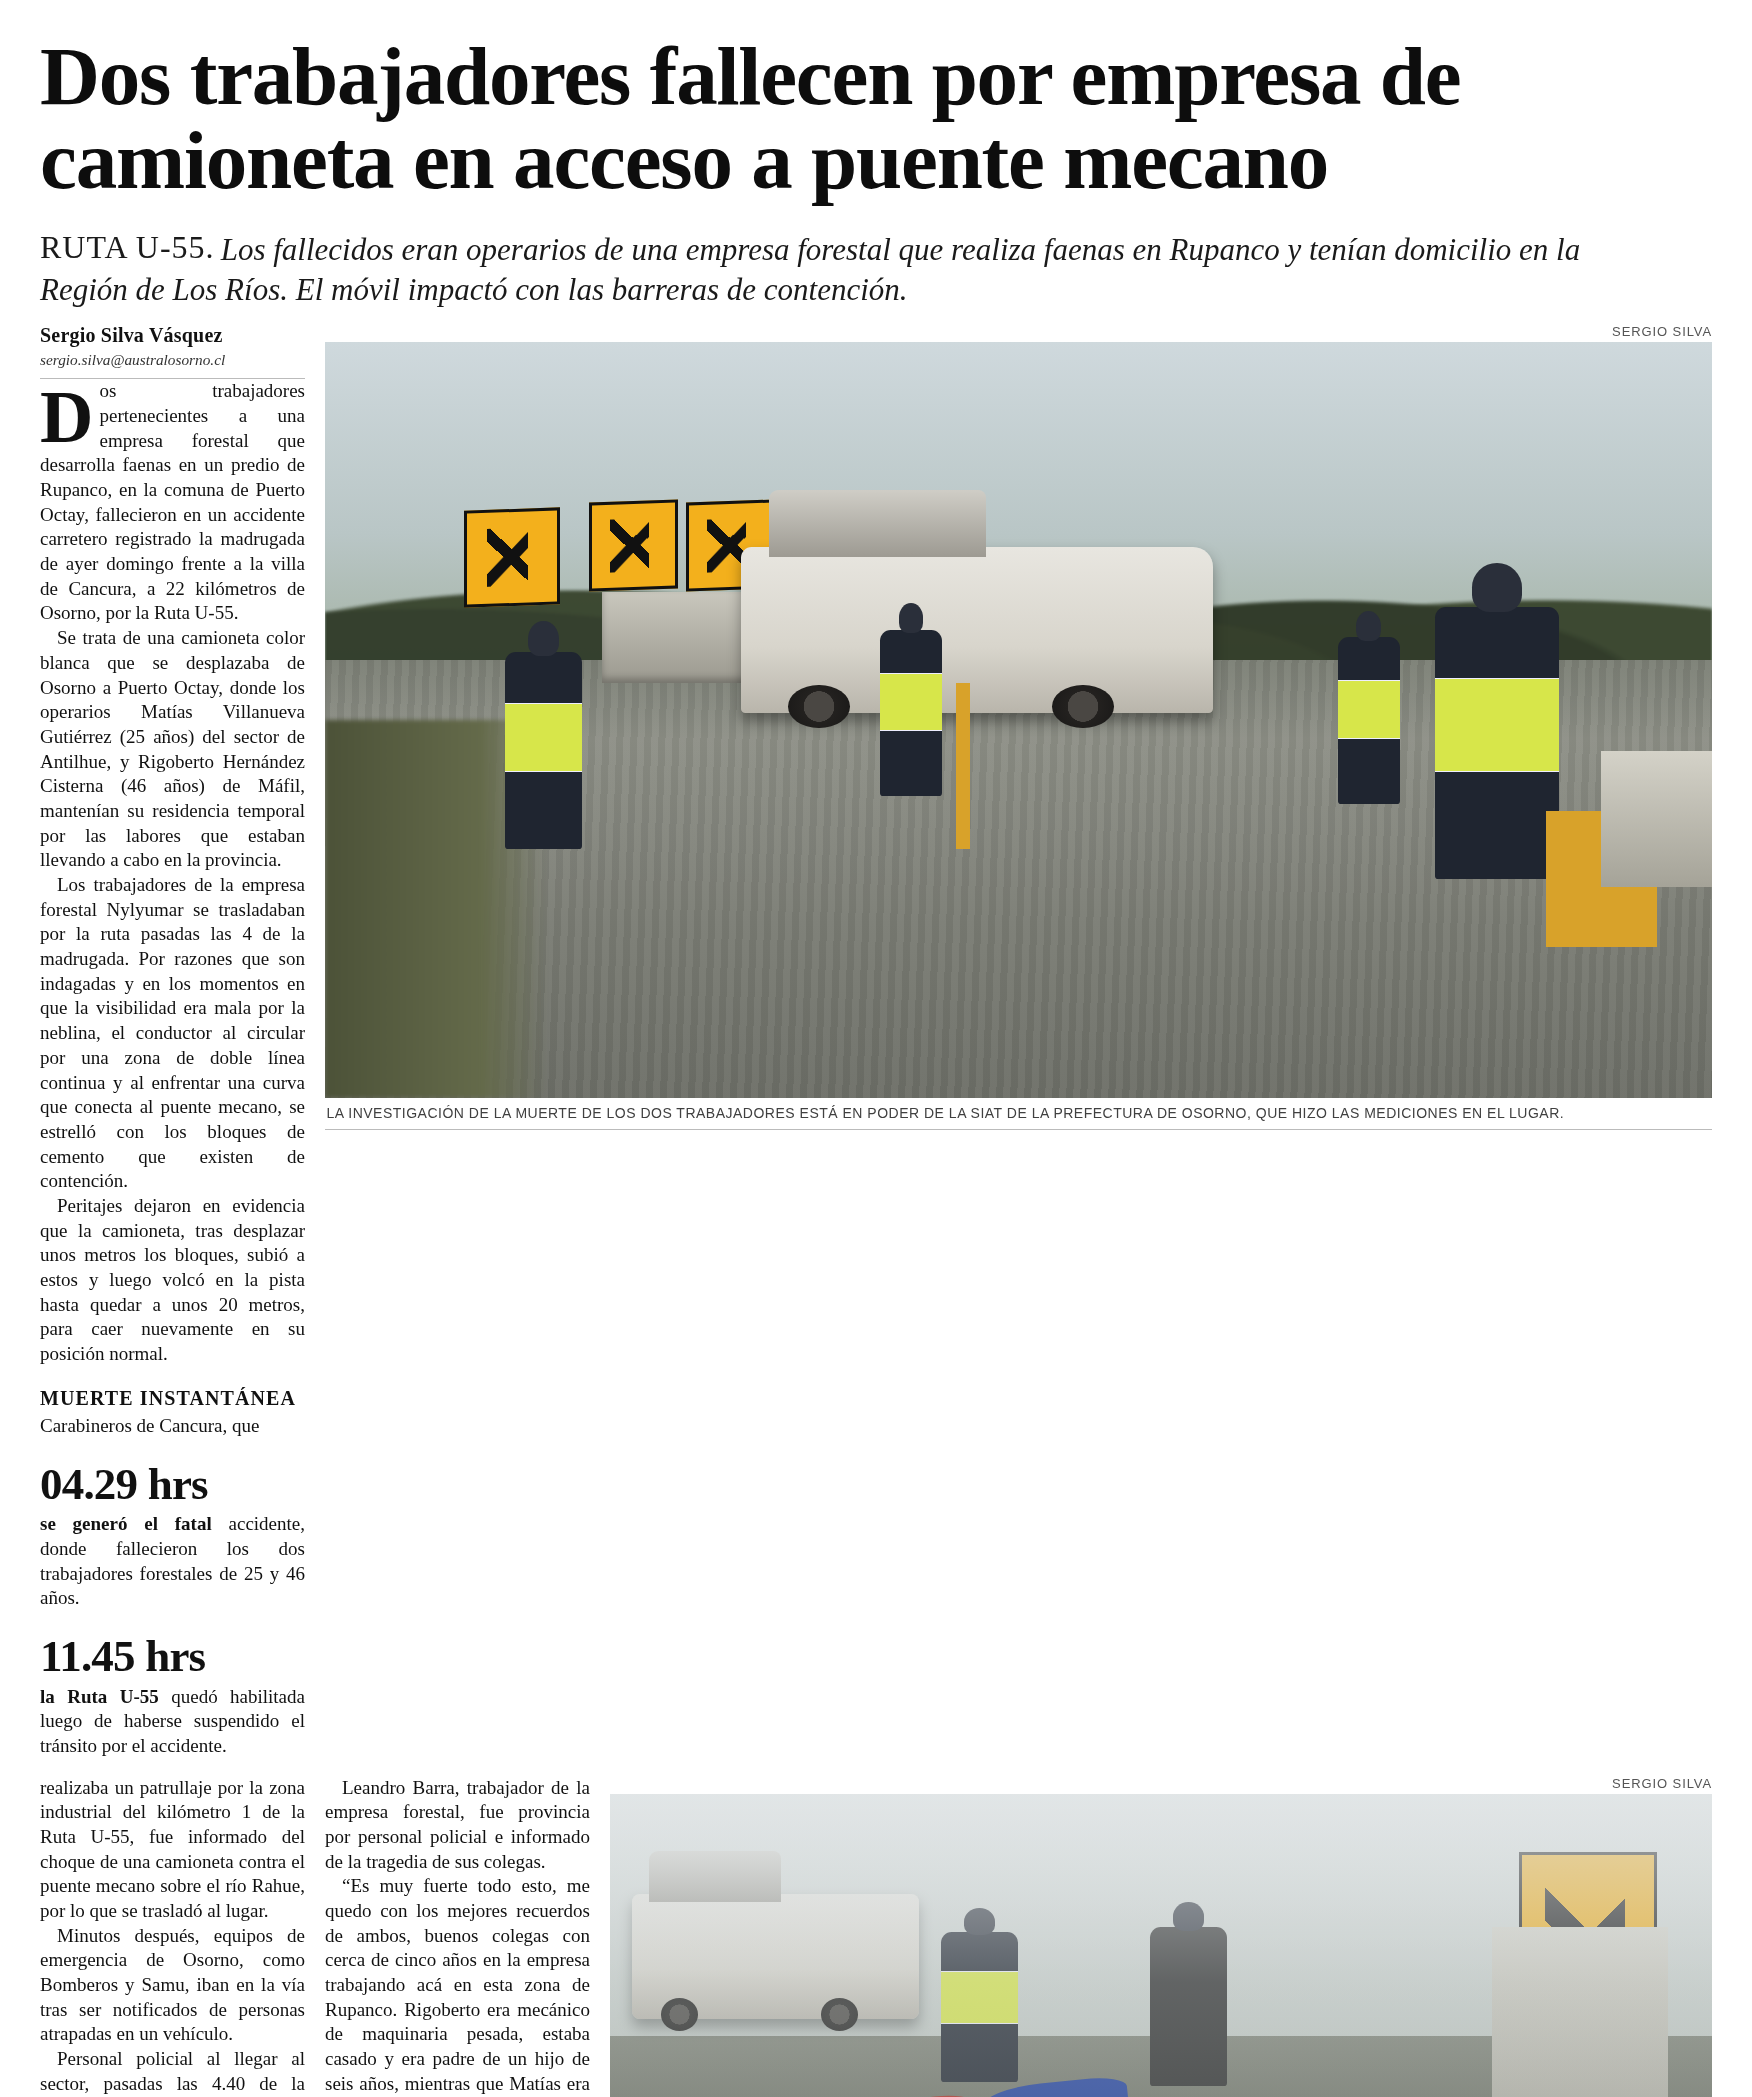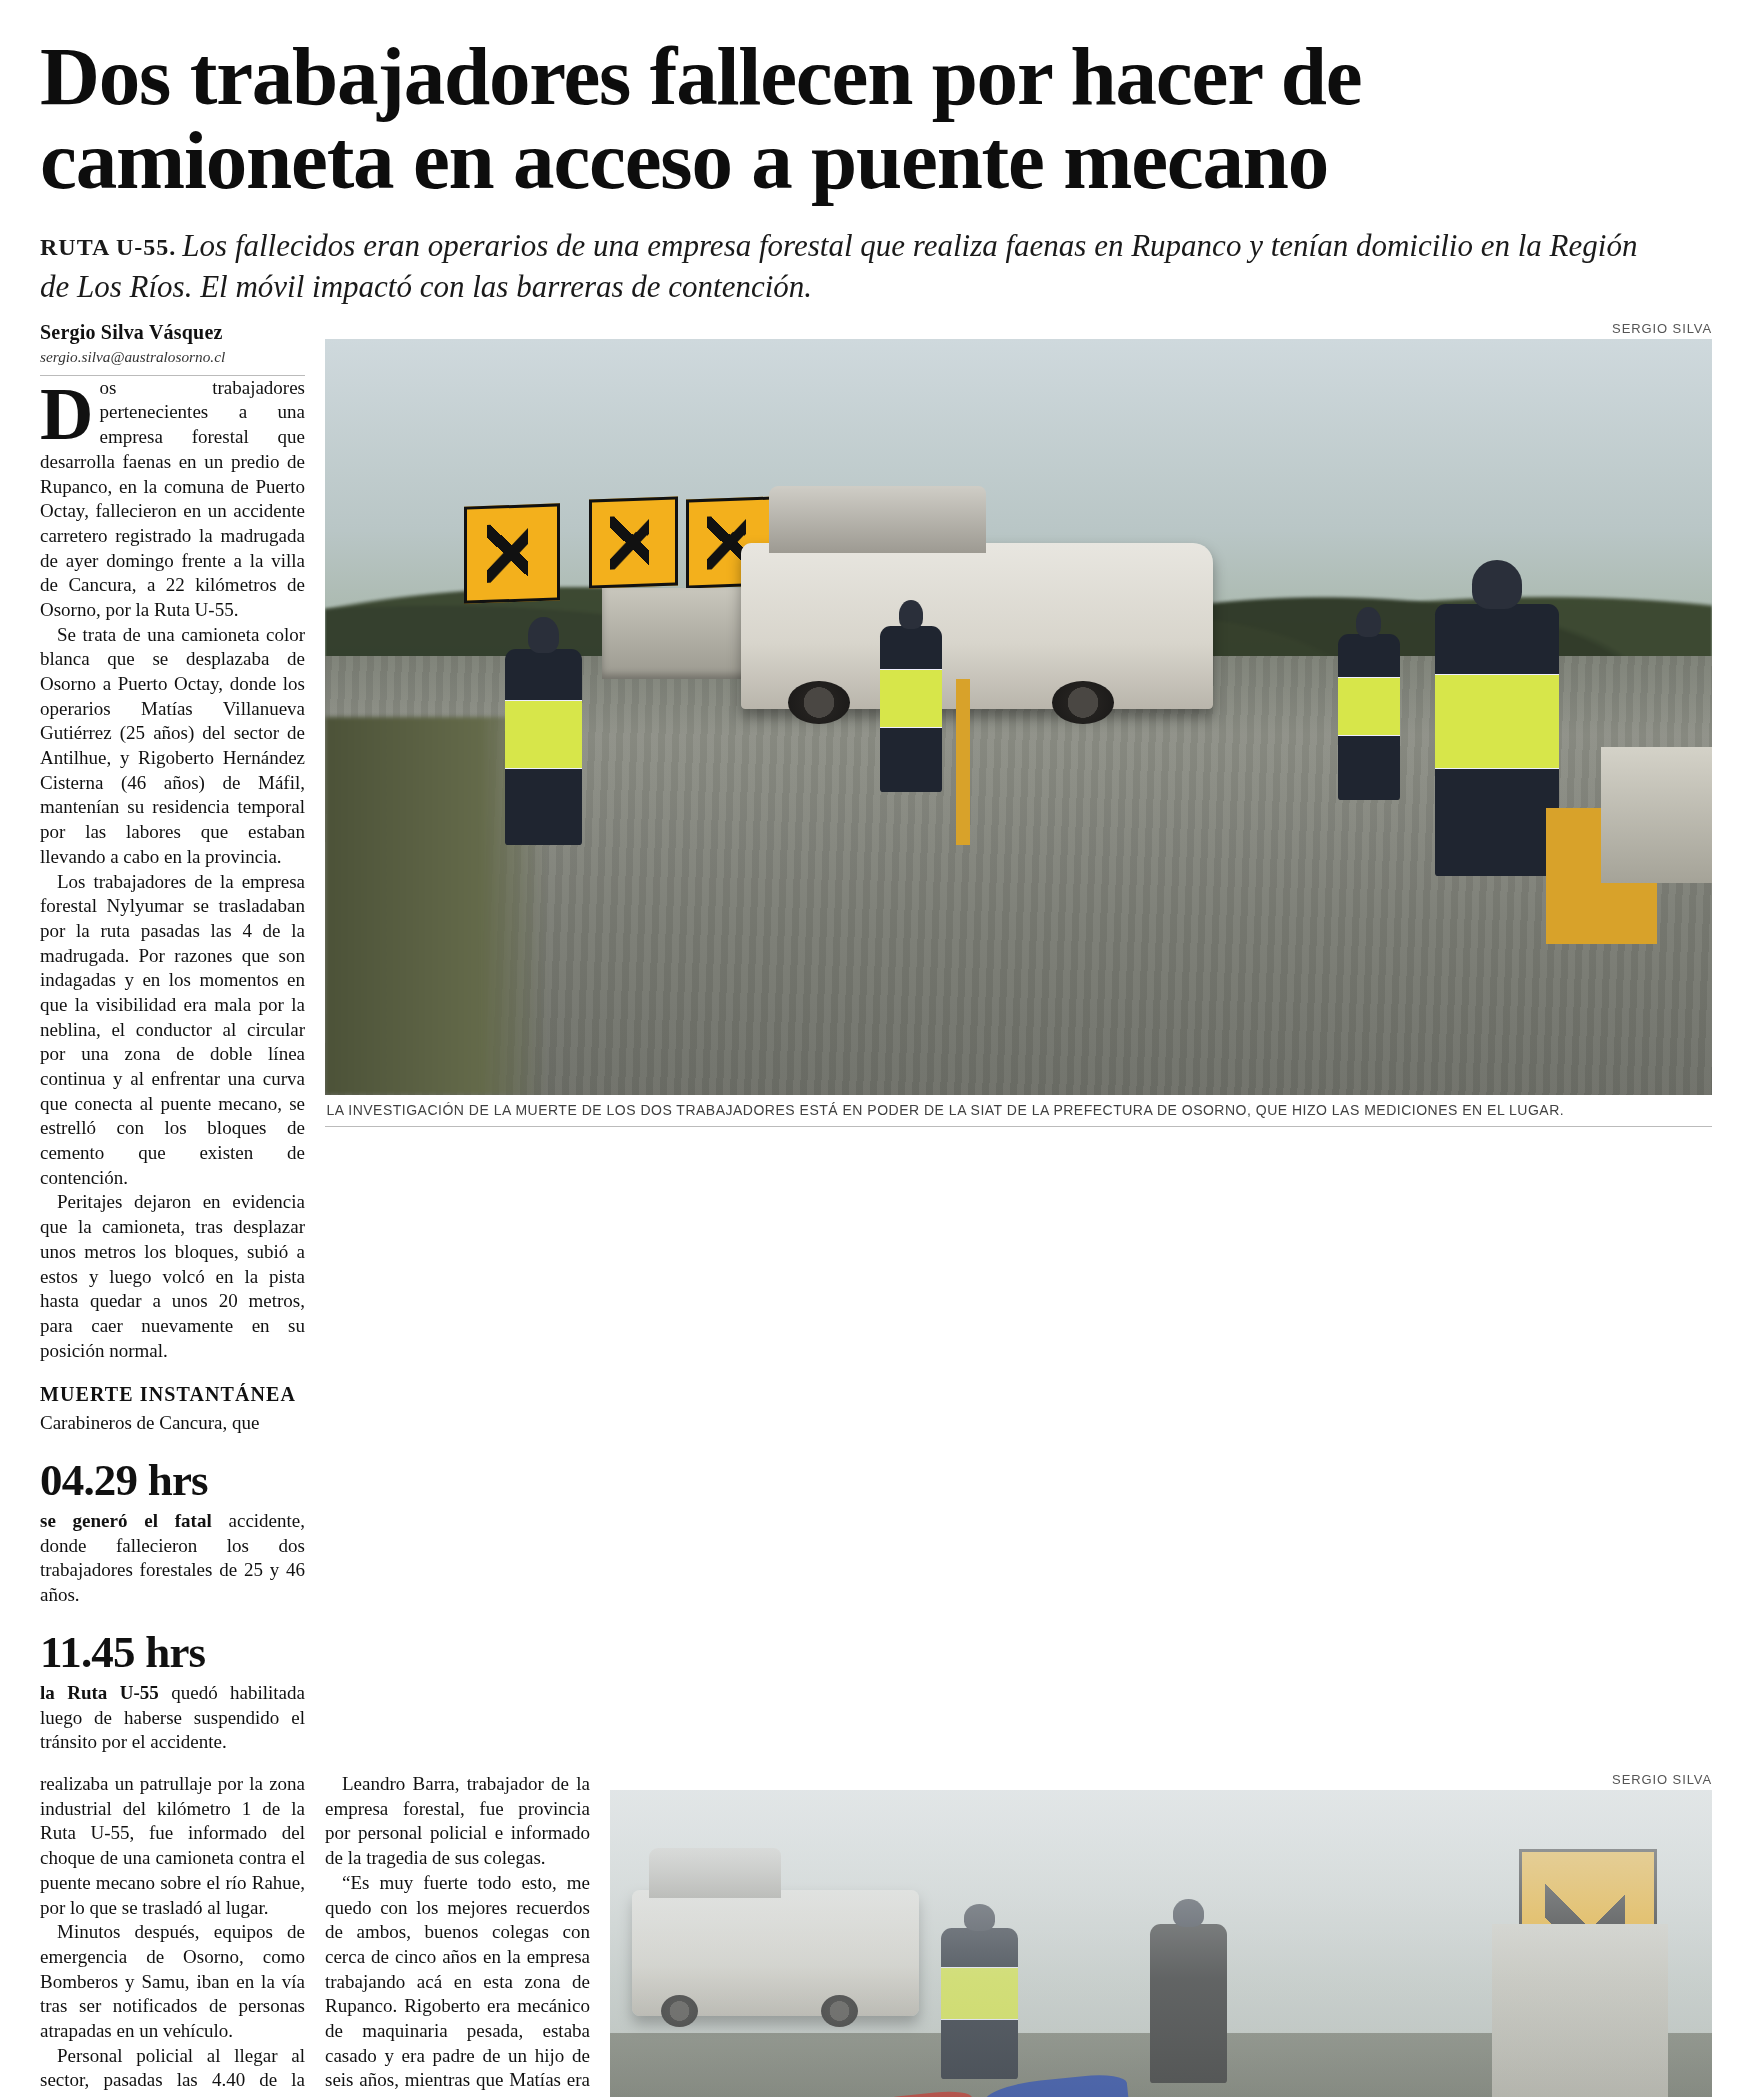--- a/index.html
+++ b/index.html
@@ -38,22 +38,22 @@
   .standfirst {
     margin-top: 23px;
     font-size: 31px;
     line-height: 1.32;
     font-style: italic;
     color: #1a1a1a;
     padding-right: 38px;
   }
   .standfirst .kicker {
     font-style: normal;
-    font-weight: bold;
-    font-size: 24px;
+    font-weight: normal;
+    font-size: 32px;
     letter-spacing: 1px;
     margin-right: 6.1px;
     vertical-align: 1.5px;
   }
 
   
   .top-section {
     display: flex;
     margin-top: 13px;
     gap: 20px;
@@ -276,21 +276,21 @@
       linear-gradient(135deg, transparent 45%, #111 45% 60%, transparent 60%),
       linear-gradient(45deg, transparent 45%, #111 45% 60%, transparent 60%);
   }
 </style>
 </head>
 <body>
 
 <div class="page">
 
   <h1 class="headline">
-    <span class="line">Dos trabajadores fallecen por hacer de</span>
+    <span class="line">Dos trabajadores fallecen por empresa de</span>
     <span class="line">camioneta en acceso a puente mecano</span>
   </h1>
 
   <div class="standfirst">
     <span class="kicker">RUTA U-55.</span><span>Los fallecidos eran operarios de una empresa forestal que realiza faenas en Rupanco y tenían domicilio en la Región de Los Ríos. El móvil impactó con las barreras de contención.</span>
   </div>
 
   <div class="top-section">
 
     <div class="col-left">

